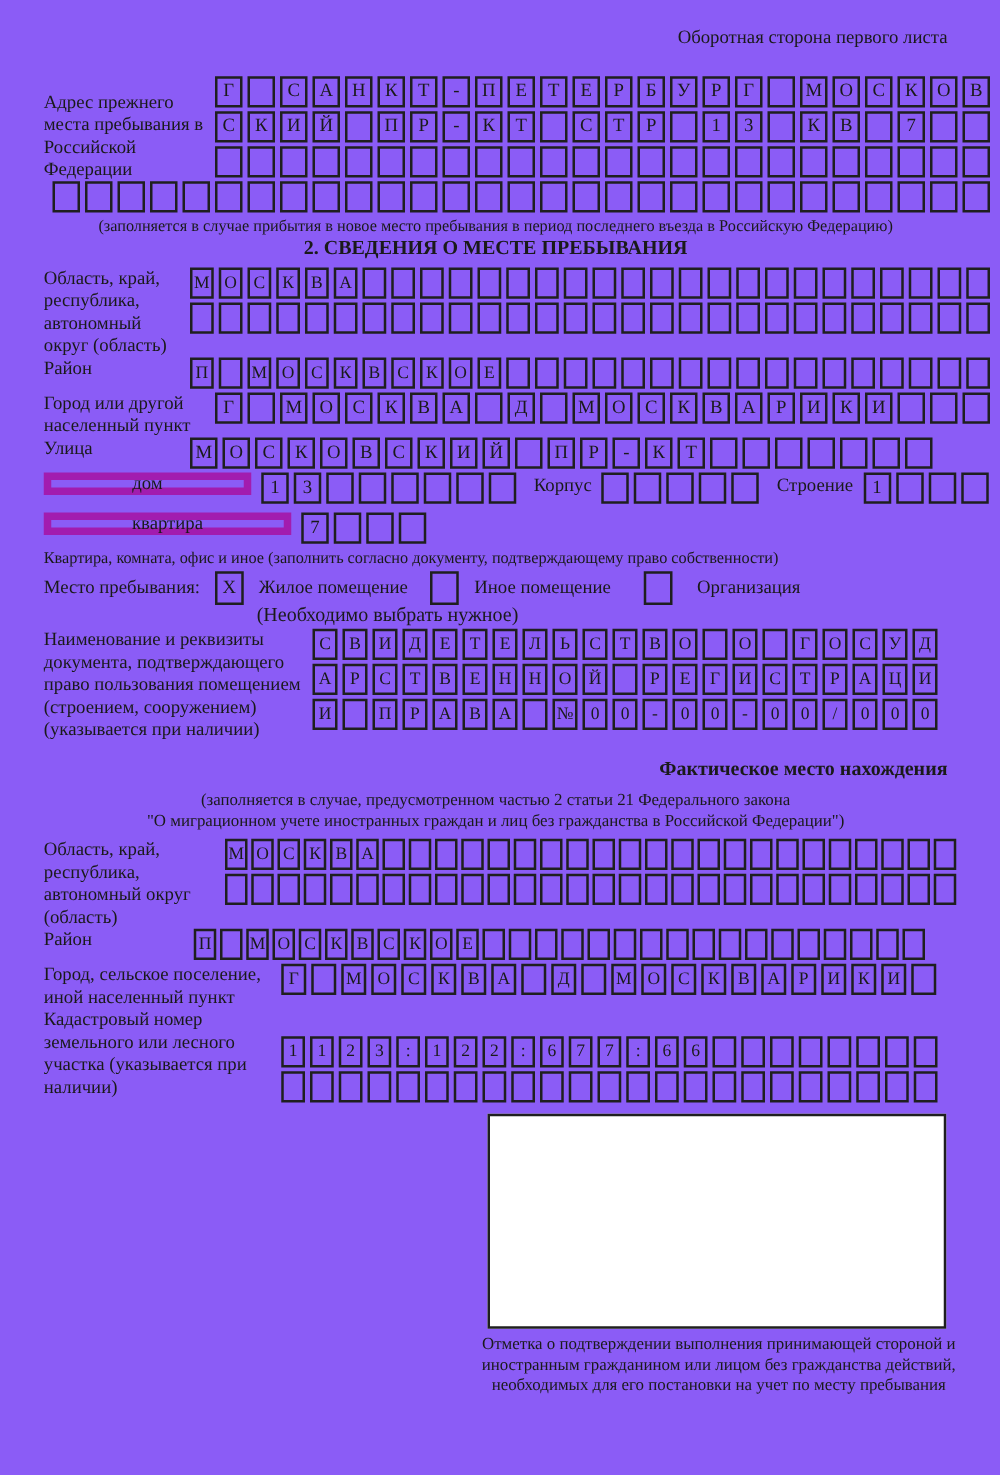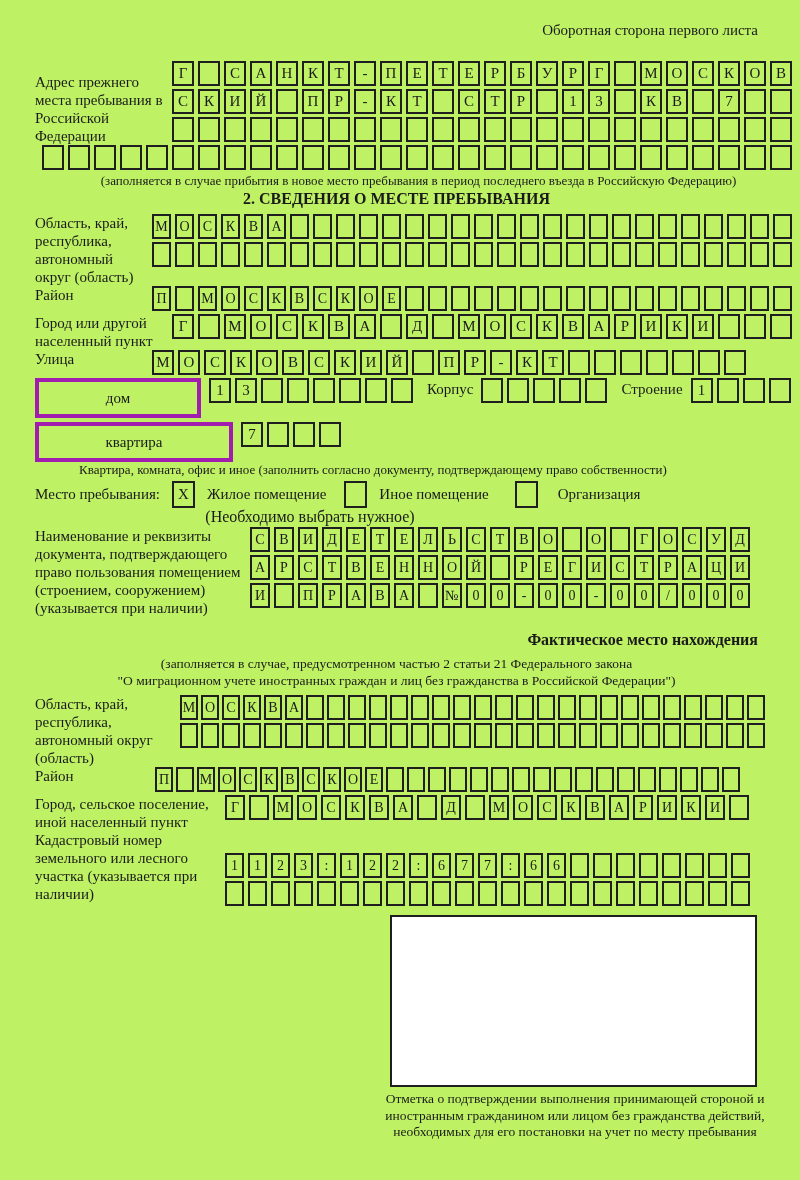--- a/index.html
+++ b/index.html
@@ -1,44 +1,44 @@
 <!DOCTYPE html>
 <html><head>
 <meta charset="utf-8">
 <style>
   html,body { margin:0; padding:0; background:#fff; }
   .page {
     position:relative; width:800px; height:1180px; box-sizing:border-box;
-    padding:22px 42px 0 35px; background:#bef264; color:#1a1a1a;
+    padding:22px 42px 0 35px; background:#8b5cf6; color:#1a1a1a;
     font-family:"Liberation Serif", serif; overflow:hidden;
   }
   .header-right { text-align:right; font-size:15px; height:17px; }
   .frow { display:flex; }
   .rows { display:flex; flex-direction:column; }
   .label { font-size:15px; line-height:18px; flex:none; }
   .w117 { width:117px; } .w120 { width:120px; } .w137 { width:137px; }
   .w145 { width:145px; } .w190 { width:190px; } .w215 { width:215px; }
   .cells { display:flex; margin-bottom:3px; flex:none; }
   .cell {
     box-sizing:border-box; flex:none; height:25px; border:2px solid #1f1f1f;
     display:flex; align-items:center; justify-content:center;
     font-size:14px; font-family:"Liberation Serif", serif;
   }
   .p26 .cell { width:22px; margin-right:4px; font-size:15px; }
   .p24 .cell { width:20px; margin-right:4px; }
   .p23 .cell { width:19px; margin-right:4px; }
   .p21 .cell { width:18px; margin-right:3px; }
-  .note { font-size:13px; line-height:15px; margin-bottom:2px;margin-left:44px; }
+  .note { font-size:13px; line-height:15px; margin-bottom:2px; }
   .center { text-align:center; }
   .heading { text-align:center; font-weight:bold; font-size:16px; height:20px; margin-bottom:4px; margin-top:2px; }
   .mt22 { margin-top:22px;align-items:flex-end; }
   .indent7 { margin-left:7px; }
   .inline-row { display:flex; align-items:flex-start; }
   .widebox {
-    box-sizing:border-box; flex:none; height:40px; border:4px solid #a21caf;
+    box-sizing:border-box; flex:none; height:18px; border:6px solid #a21caf;
     display:flex; align-items:center; justify-content:center; font-size:15px;
   }
   .w166 { width:166px; } .w198 { width:198px; }
   .ml8 { margin-left:8px; }
   .inl { font-size:15px; padding:3px 8px 0 10px; flex:none; }
   .stay-row { display:flex; align-items:center; margin-top:4px; height:27px; }
   .stay-row span { font-size:15px; }
   .cbox {
     box-sizing:border-box; flex:none; width:23px; height:27px; border:2px solid #1f1f1f;
     display:flex; align-items:center; justify-content:center; font-size:15px; margin:0 12px 0 12px;

